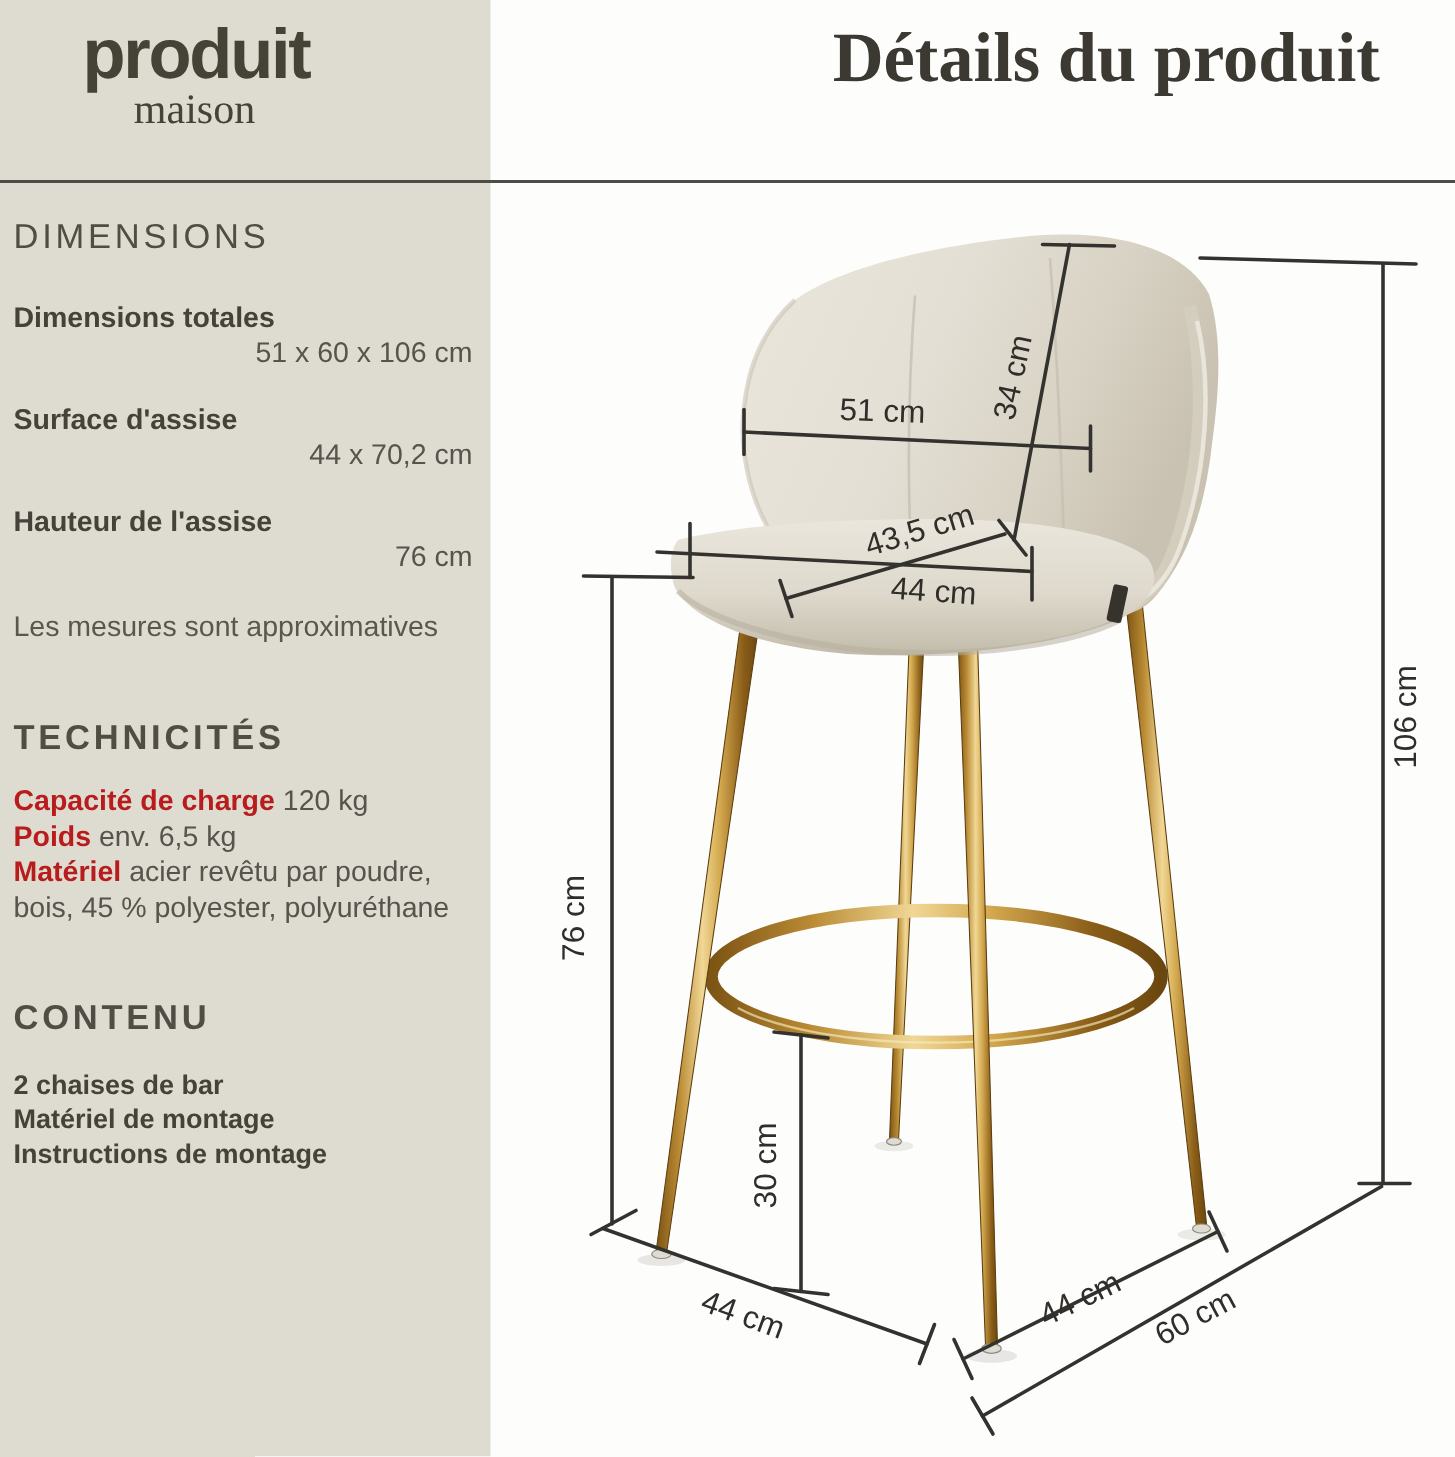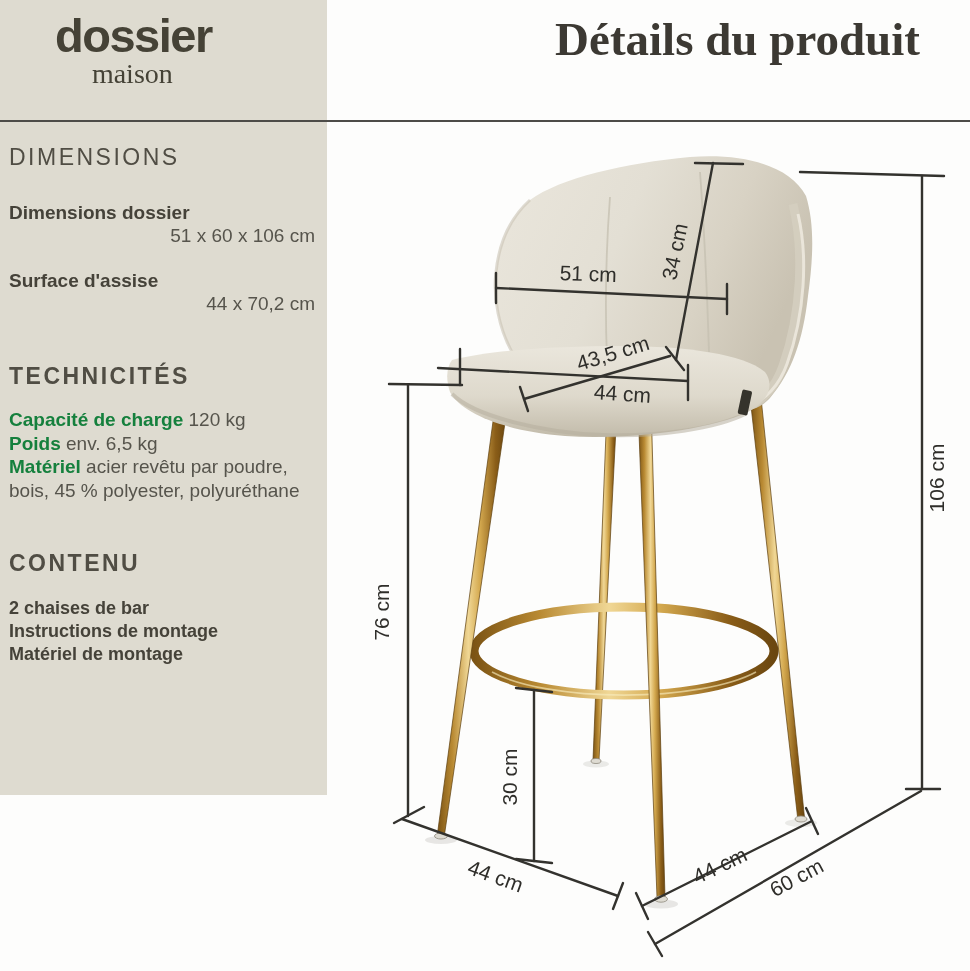--- a/index.html
+++ b/index.html
@@ -13,77 +13,82 @@
   .divider{position:absolute;left:0;top:120px;width:970px;height:2px;background:#4d4c48;z-index:3;}
   .logo{position:absolute;left:55px;top:10px;z-index:4;display:inline-block;}
   .logo-main{font-size:47px;font-weight:700;letter-spacing:-1.5px;color:#454236;line-height:1.1;}
   .logo-sub{font-family:"Liberation Serif",serif;font-size:28px;color:#454236;text-align:center;margin-top:-4px;padding-right:2px;}
   .page-title{
     position:absolute;left:505px;top:12px;width:465px;margin:0;z-index:4;
     font-family:"Liberation Serif",serif;font-weight:700;
     font-size:47px;color:#3c3933;text-align:center;white-space:nowrap;
   }
   
-  .sidebar{position:absolute;left:0;top:0;width:327px;height:795px;background:#dedbd0;z-index:2;}
+  .sidebar{position:absolute;left:0;top:0;width:327px;height:971px;background:#dedbd0;z-index:2;}
   .sidebar-content{position:absolute;top:121px;left:0;right:0;padding:0 12px 0 9px;}
   .sec-heading{font-size:23px;font-weight:400;letter-spacing:2.5px;color:#504d44;margin:0;line-height:28px;}
   .sec-heading.first{margin-top:22px;}
   .sec-heading.later{margin-top:47px;font-weight:bold;}
   .dim-item{margin:0 0 22px 0;}
   .dim-items{margin-top:30px;}
   .dim-label{margin:0;font-size:19px;font-weight:700;color:#454239;line-height:23px;}
   .dim-value{margin:0;font-size:19px;color:#56544c;line-height:23px;text-align:right;}
   .note{margin:24px 0 0 0;font-size:19px;color:#5a574e;line-height:23px;}
   .tech-block{margin-top:18px;}
   .tline{margin:0;font-size:19px;color:#56544c;line-height:23.5px;}
-  .tline strong{color:#15803d;font-weight:700;}
+  .tline strong{color:#b91c1c;font-weight:700;}
   .content-items{margin-top:20px;}
   .content-line{margin:0;font-size:18px;font-weight:700;color:#454239;line-height:23px;}
   
   .diagram{position:absolute;left:0;top:0;z-index:1;}
   .dim-line{stroke:#33322e;stroke-width:2.4;fill:none;stroke-linecap:round;}
   .dim-text{font-family:"Liberation Sans",sans-serif;font-size:21px;fill:#2f2e2a;}
 </style>
 </head>
 <body>
 
 <div class="logo">
-  <div class="logo-main">dossier</div>
+  <div class="logo-main">produit</div>
   <div class="logo-sub">maison</div>
 </div>
 <h1 class="page-title">Détails du produit</h1>
 <div class="divider"></div>
 
 <div class="sidebar">
   <div class="sidebar-content">
 
     <h2 class="sec-heading first">DIMENSIONS</h2>
     <div class="dim-items">
       <div class="dim-item">
-        <p class="dim-label">Dimensions dossier</p>
+        <p class="dim-label">Dimensions totales</p>
         <p class="dim-value">51 x 60 x 106 cm</p>
       </div>
       <div class="dim-item">
         <p class="dim-label">Surface d'assise</p>
         <p class="dim-value">44 x 70,2 cm</p>
       </div>
+      <div class="dim-item">
+        <p class="dim-label">Hauteur de l'assise</p>
+        <p class="dim-value">76 cm</p>
+      </div>
     </div>
+    <p class="note">Les mesures sont approximatives</p>
 
     <h2 class="sec-heading later">TECHNICITÉS</h2>
     <div class="tech-block">
       <p class="tline"><strong>Capacité de charge</strong> <span>120 kg</span></p>
       <p class="tline"><strong>Poids</strong> <span>env. 6,5 kg</span></p>
       <p class="tline"><strong>Matériel</strong> <span>acier revêtu par poudre, bois, 45 % polyester, polyuréthane</span></p>
     </div>
 
     <h2 class="sec-heading later">CONTENU</h2>
     <div class="content-items">
       <p class="content-line">2 chaises de bar</p>
+      <p class="content-line">Matériel de montage</p>
       <p class="content-line">Instructions de montage</p>
-      <p class="content-line">Matériel de montage</p>
     </div>
 
   </div>
 </div>
 
 <svg class="diagram" width="970" height="971" viewBox="0 0 970 971">
   <defs>
     <linearGradient id="goldG" x1="0" y1="0" x2="1" y2="0">
       <stop offset="0" stop-color="#7c5414"></stop>
       <stop offset="0.22" stop-color="#b98a33"></stop>

